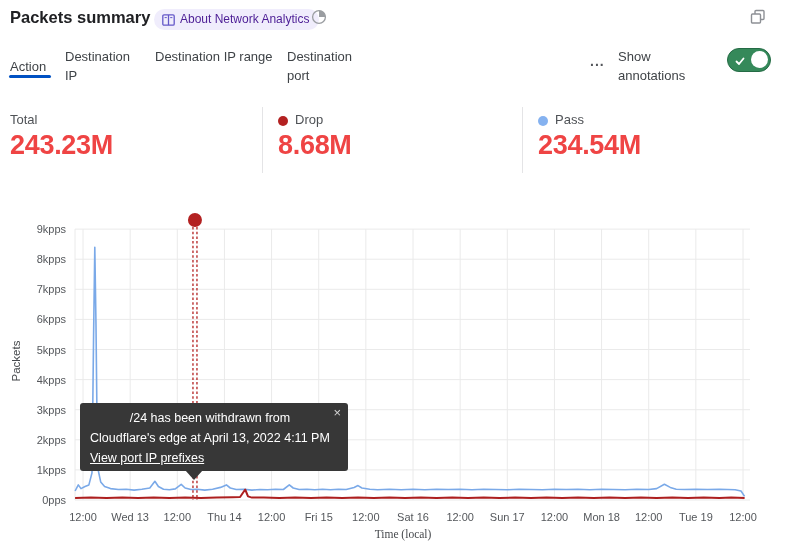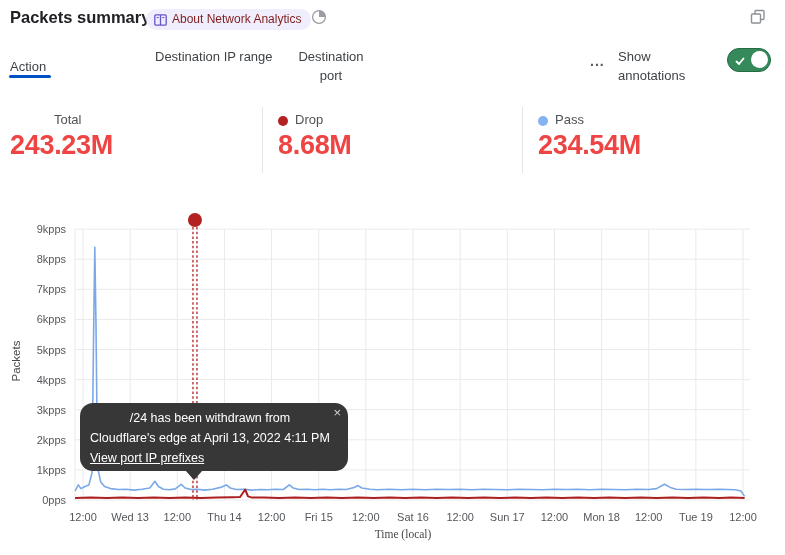--- a/index.html
+++ b/index.html
@@ -6,35 +6,35 @@
   html,body { background:#fff; }
   .page {
     position:relative; width:785px; height:555px; background:#ffffff;
     font-family:"Liberation Sans", sans-serif; overflow:hidden;
   }
   .abs { position:absolute; }
 
   
   .page-title { left:10px; top:8px; font-size:16.5px; font-weight:700; color:#202124; }
   .badge {
-    left:146px; top:9px; height:21px; line-height:21px;
-    background:#f0edfc; color:#7f1d1d; font-size:12px;
+    left:154px; top:9px; height:21px; line-height:21px;
+    background:#f0edfc; color:#4c1d95; font-size:12px;
     border-radius:11px; padding:0 10px 0 26px; cursor:pointer;
   }
   .badge-icon { position:absolute; left:8px; top:4.5px; width:13px; height:12px; }
   .pie-icon { left:311px; top:9px; width:16px; height:16px; }
   .expand-icon { left:749px; top:8px; width:18px; height:18px; cursor:pointer; }
 
   
   .tab { font-size:13px; line-height:19px; color:#3f4347; cursor:pointer; }
   .tab-action { left:10px; top:57px; }
   .tab-underline { left:9px; top:75px; width:42px; height:3px; background:#0051c3; border-radius:2px; }
   .tab-dest-ip { left:65px; top:47px; width:80px; }
   .tab-dest-ip-range { left:155px; top:47px; width:118px; }
-  .tab-dest-port { left:287px; top:47px; width:88px;text-align:center; }
+  .tab-dest-port { left:287px; top:47px; width:88px; }
   .tab-mitigation { left:400px; top:47px; width:82px; }
   .tab-source-asn { left:513px; top:47px; width:60px; }
   .more-tabs { left:590px; top:53px; font-size:14px; font-weight:700; letter-spacing:1px; color:#54575b; cursor:pointer; }
   .show-annotations { left:618px; top:47px; width:92px; }
   .toggle {
     left:727px; top:48px; width:44px; height:24px; border-radius:12px;
     background:#35895a; border:1.5px solid #256b45; cursor:pointer;
   }
   .toggle-knob { position:absolute; right:2px; top:2px; width:17px; height:17px; border-radius:50%; background:#fff; }
   .toggle-check { position:absolute; left:6px; top:6px; width:12px; height:12px; }
@@ -48,21 +48,21 @@
   
   .chart-svg { left:0; top:0; }
   .axis-title { font-size:11.5px; color:#46494d; }
   .y-axis-title { left:-14px; top:355px; width:60px; text-align:center; transform:rotate(-90deg); }
   .x-axis-title { left:343px; top:528px; width:120px; text-align:center;font-family:Liberation Serif, serif; }
   text.tick { font-family:"Liberation Sans", sans-serif; font-size:11px; fill:#54575b; }
 
   
   .tooltip {
     left:80px; top:403px; width:268px; height:68px; background:#373737;
-    border-radius:13px; color:#fff; font-size:12.5px; line-height:20px;
+    border-radius:3px; color:#fff; font-size:12.5px; line-height:20px;
     padding:5px 10px 0 10px; z-index:5;
   }
   .tooltip-line1 { text-align:center; padding-right:8px; }
   .tooltip-link { display:inline-block; color:#fff; text-decoration:underline; cursor:pointer; }
   .tooltip-close { position:absolute; right:7px; top:3px; color:#d4d4d4; font-size:13px; line-height:13px; cursor:pointer; }
   .tooltip-pointer {
     position:absolute; left:105px; bottom:-9px; width:0; height:0;
     border-left:9px solid transparent; border-right:9px solid transparent;
     border-top:10px solid #373737;
   }
@@ -86,32 +86,33 @@
     <circle cx="8" cy="8" r="6.4" fill="none" stroke="#9a9da1" stroke-width="1.3"></circle>
     <path d="M8 8 L8 1.6 A6.4 6.4 0 0 1 14.4 8 Z" fill="#9a9da1"></path>
   </svg>
   <svg class="abs expand-icon" viewBox="0 0 18 18">
     <rect x="6" y="2.5" width="9" height="9" rx="1" fill="#fff" stroke="#8d9095" stroke-width="1.4"></rect>
     <rect x="2.5" y="6" width="9" height="9" rx="1" fill="#fff" stroke="#8d9095" stroke-width="1.4"></rect>
   </svg>
 
   <div class="abs tab tab-action">Action</div>
   <div class="abs tab-underline"></div>
+  <div class="abs tab tab-dest-ip">Destination IP</div>
   <div class="abs tab tab-dest-ip-range">Destination IP range</div>
   <div class="abs tab tab-dest-port">Destination port</div>
   <div class="abs more-tabs">...</div>
   <div class="abs tab show-annotations">Show annotations</div>
   <div class="abs toggle">
     <svg class="toggle-check" viewBox="0 0 12 12">
       <polyline points="2.5,6.5 5,9 9.5,3.5" fill="none" stroke="#fff" stroke-width="1.8" stroke-linecap="round" stroke-linejoin="round"></polyline>
     </svg>
     <span class="toggle-knob"></span>
   </div>
 
-  <div class="abs stat-label" style="left:10px;margin-left:44px;">Total</div>
+  <div class="abs stat-label" style="left:10px;">Total</div>
   <div class="abs stat-value" style="left:10px;">243.23M</div>
 
   <div class="abs stat-divider" style="left:262px;"></div>
   <span class="abs stat-dot" style="left:278px; background:#b32121;"></span>
   <div class="abs stat-label" style="left:295px;">Drop</div>
   <div class="abs stat-value" style="left:278px;">8.68M</div>
 
   <div class="abs stat-divider" style="left:522px;"></div>
   <span class="abs stat-dot" style="left:538px; background:#85b2f0;"></span>
   <div class="abs stat-label" style="left:555px;">Pass</div>

